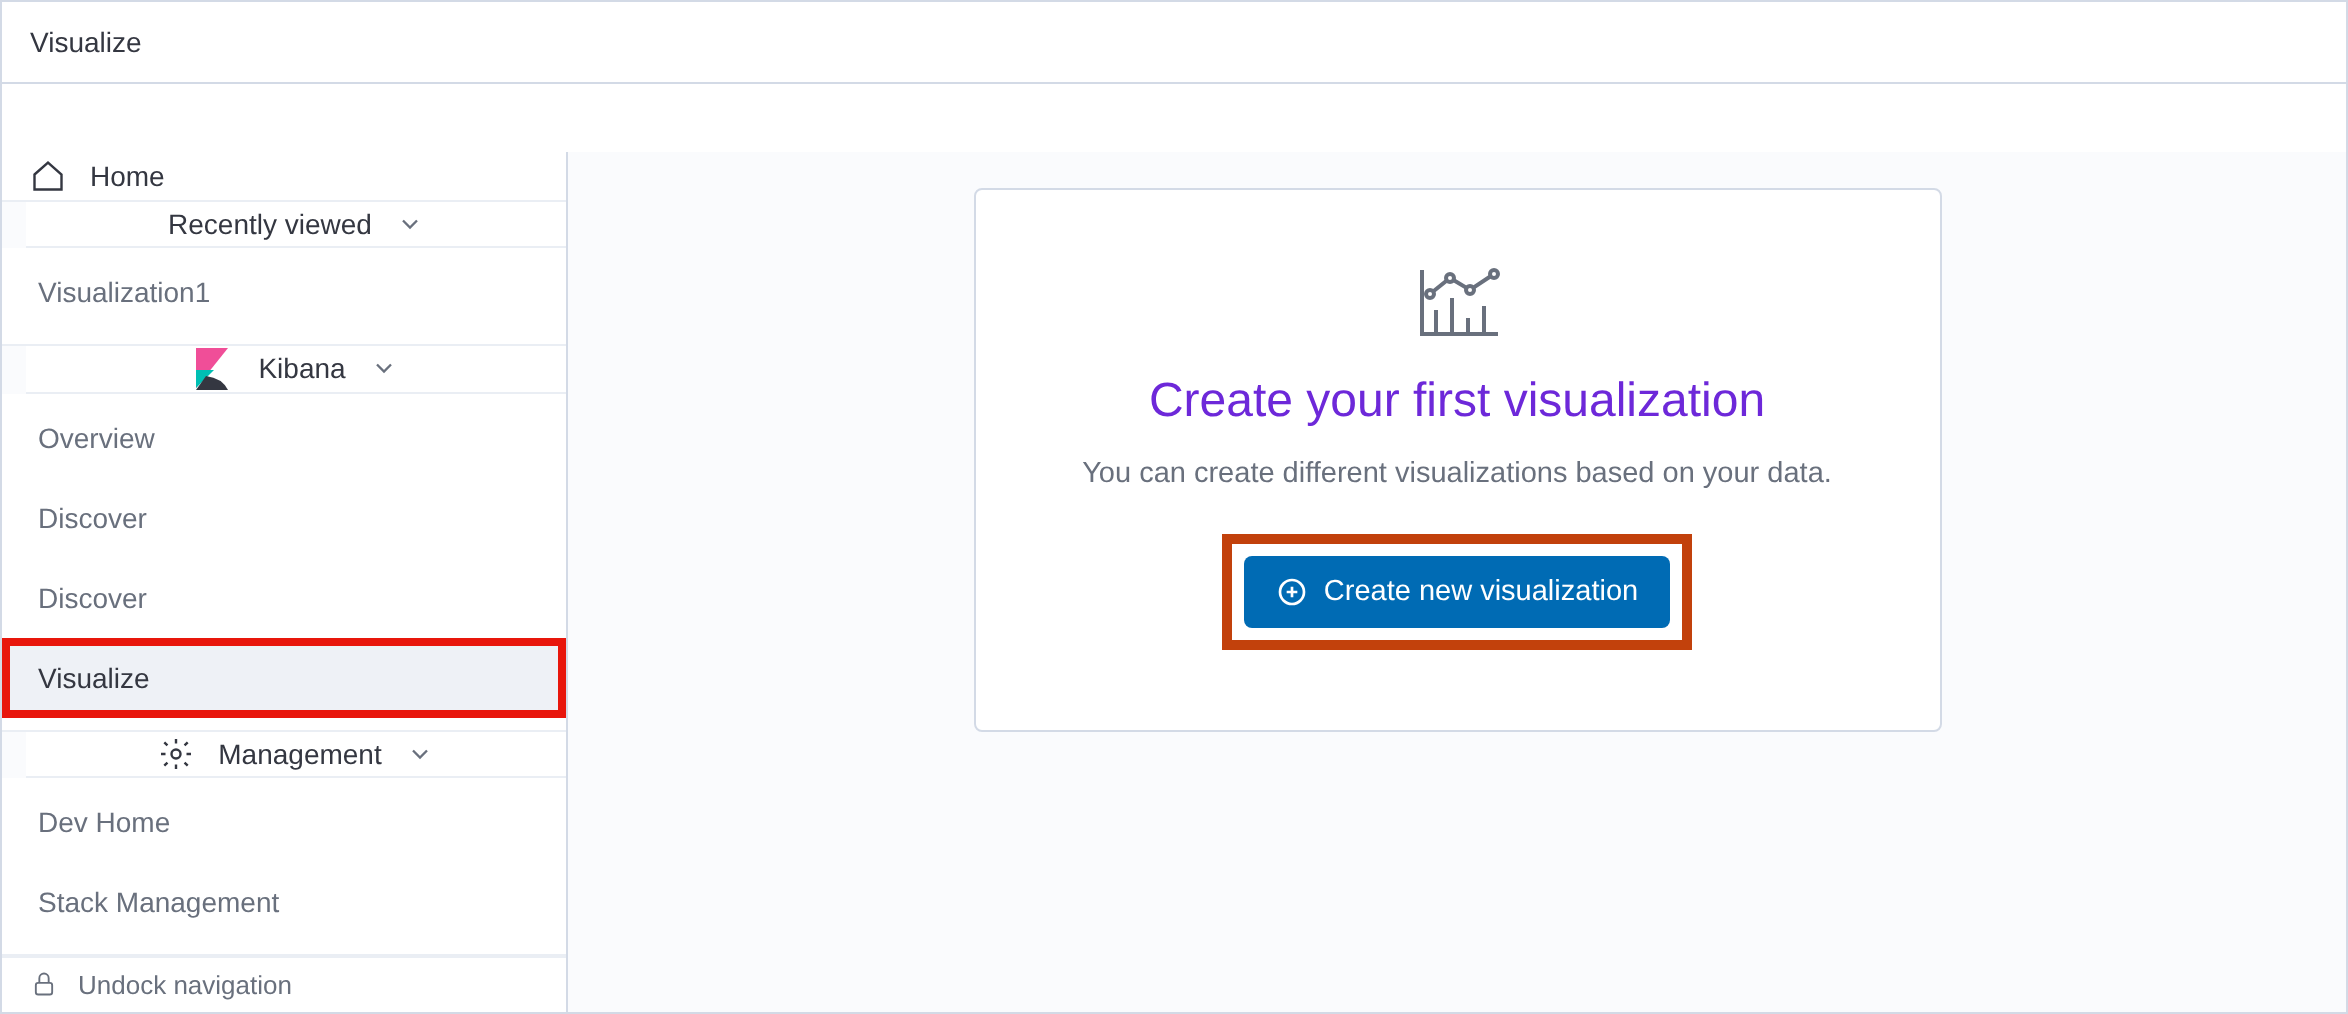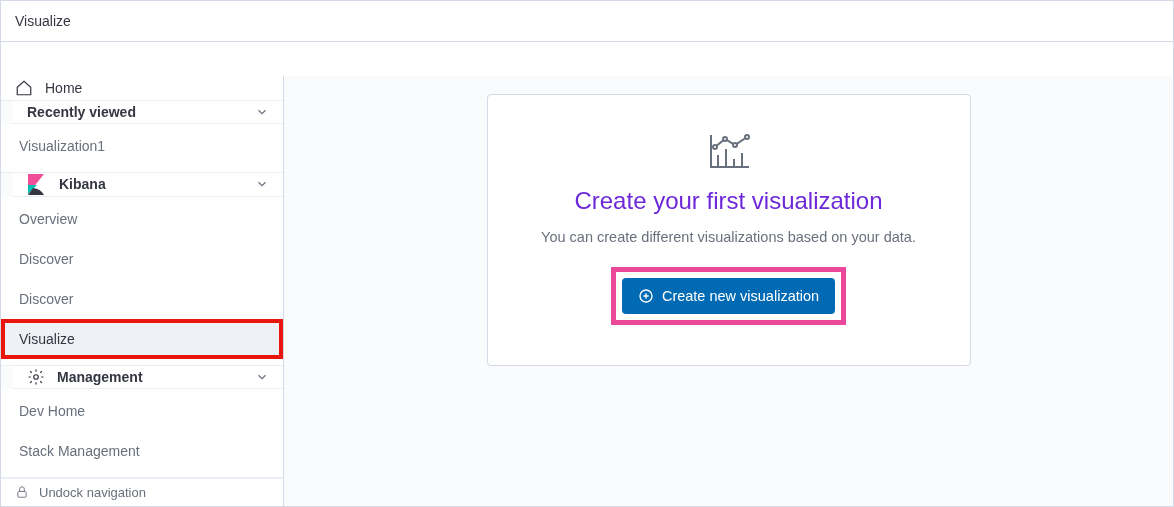--- a/index.html
+++ b/index.html
@@ -48,22 +48,22 @@
     display: flex;
     align-items: center;
     padding: 0 14px;
     height: 44px;
     background: #fff;
     border-bottom: 1px solid #eaeef4;
     cursor: pointer;
     gap: 12px;
   }
   .side-item.section-head {
-    font-weight: 700;
-    justify-content: space-between;
+    font-weight: 400;
+    justify-content: center;
     margin-left: 12px;
   }
   .side-item .left {
     display: flex;
     align-items: center;
     gap: 12px;
   }
   .side-item.home { height: 46px; }
   .side-sub {
     padding: 8px 14px;
@@ -121,21 +121,21 @@
   .card p {
     color: #69707d;
     margin-top: 14px;
     font-size: 14.5px;
   }
   .btn-wrap {
     display: inline-block;
     margin-top: 22px;
     padding: 6px;
   }
-  .btn-wrap.highlight-red { border:5px solid #ec4899; }
+  .btn-wrap.highlight-red { border:5px solid #c2410c; }
   .btn-primary {
     display: inline-flex;
     align-items: center;
     gap: 8px;
     background: #006bb4;
     color: #fff;
     border: none;
     padding: 10px 16px;
     font-size: 14.5px;
     border-radius: 4px;

